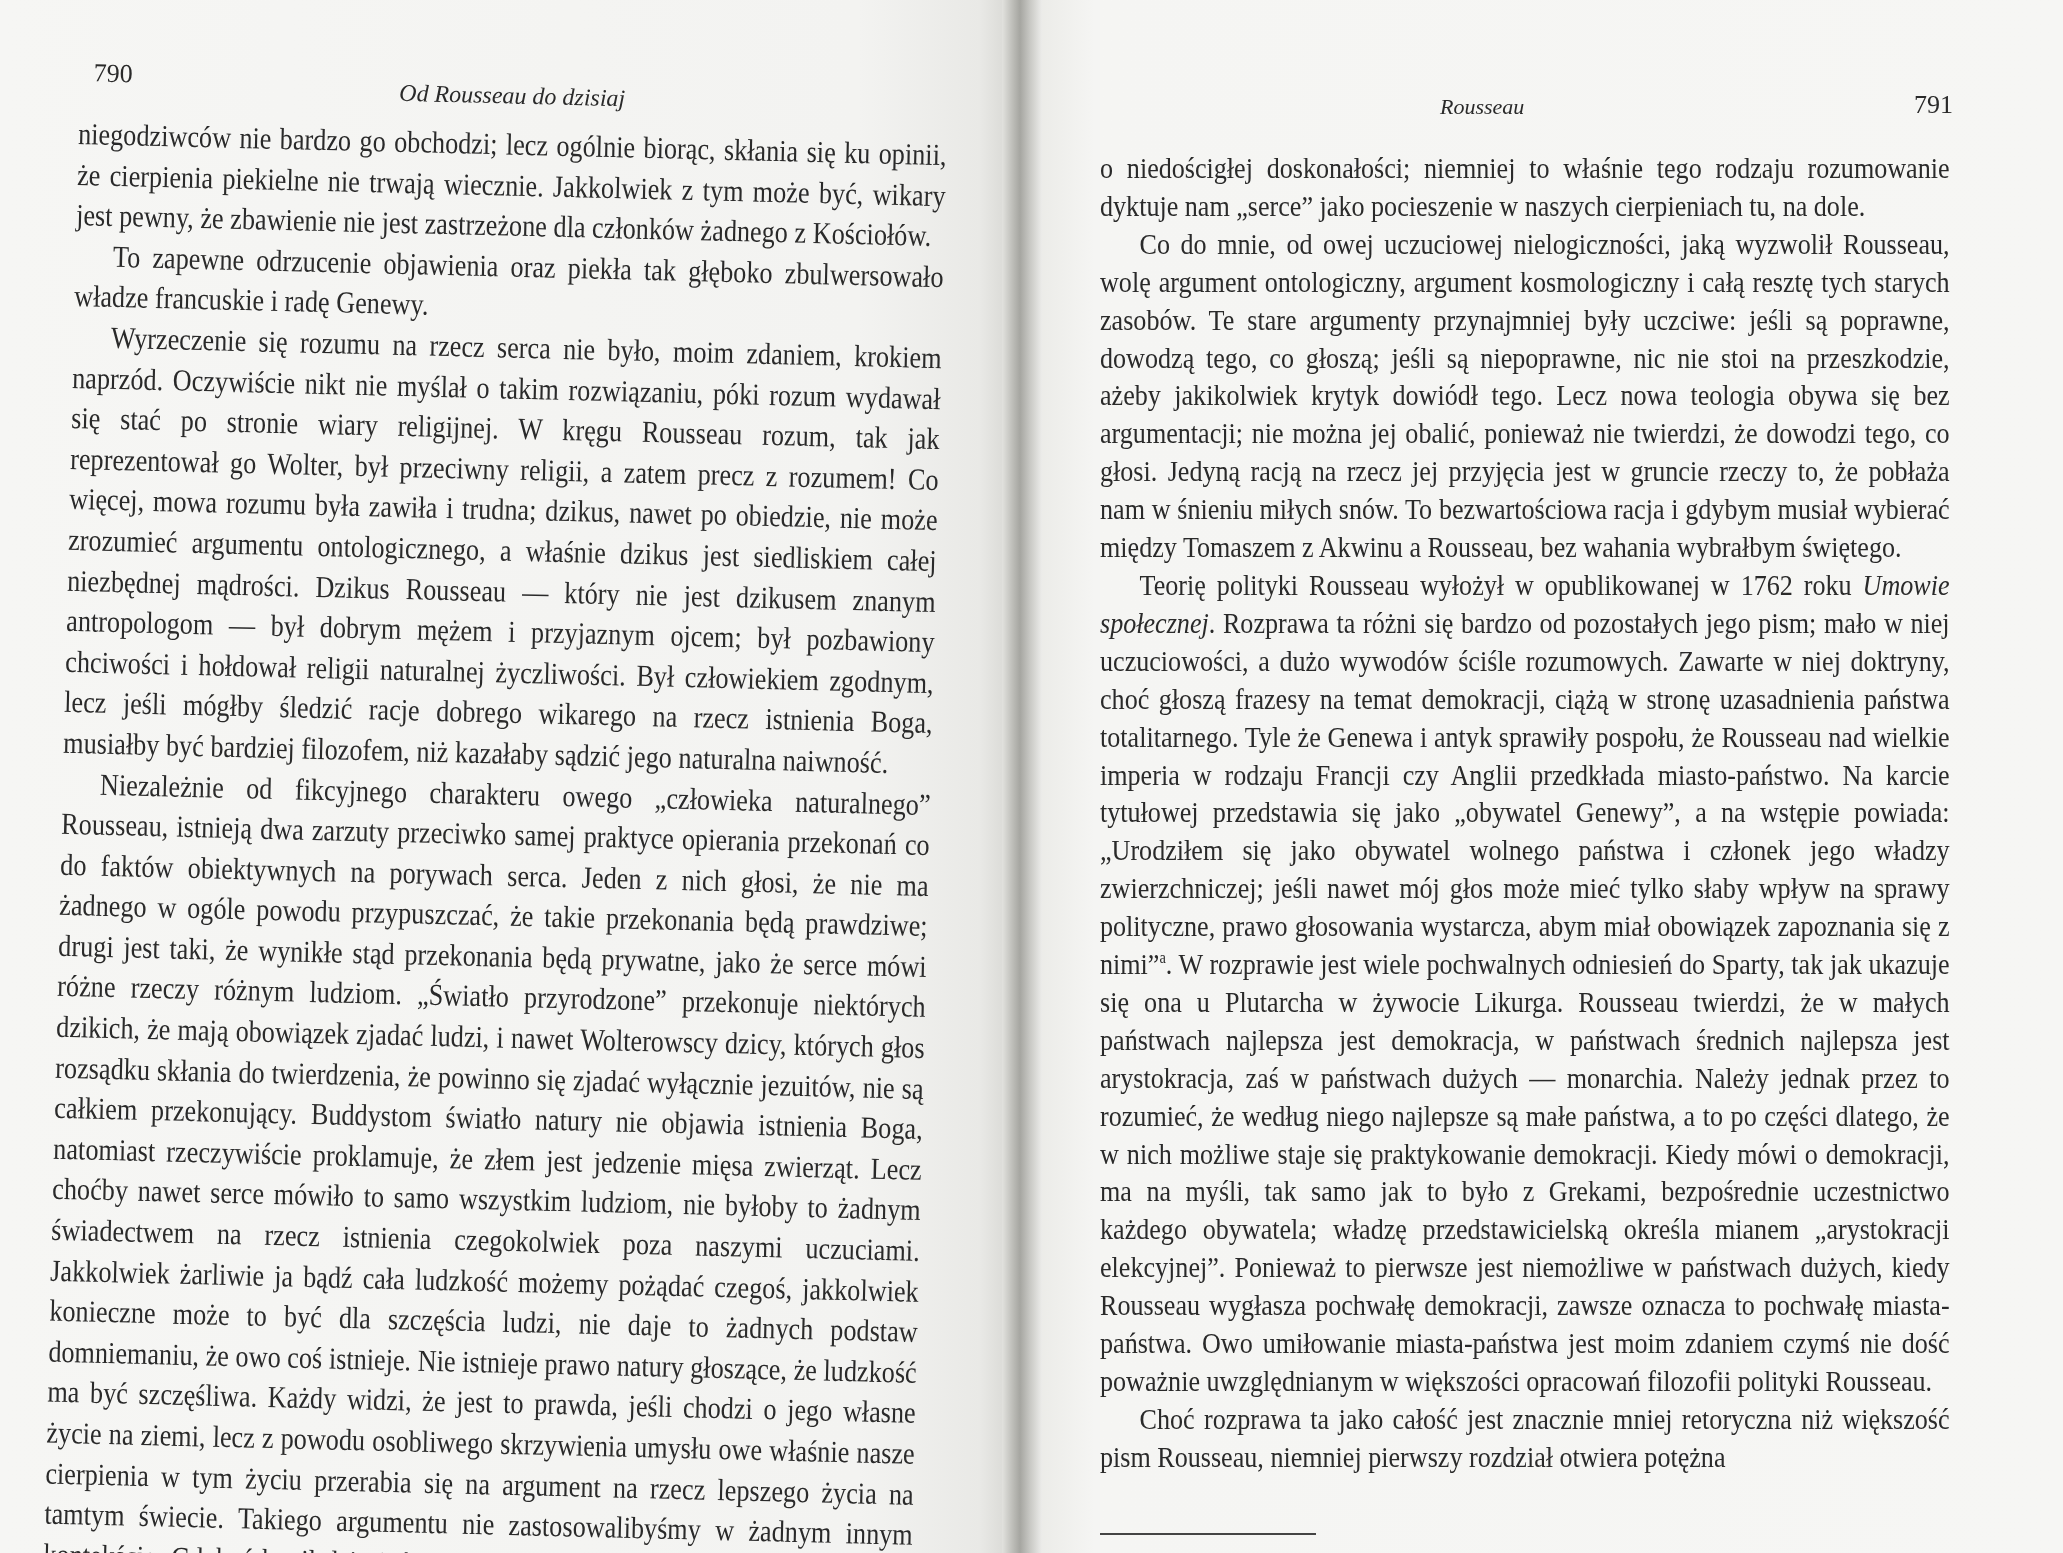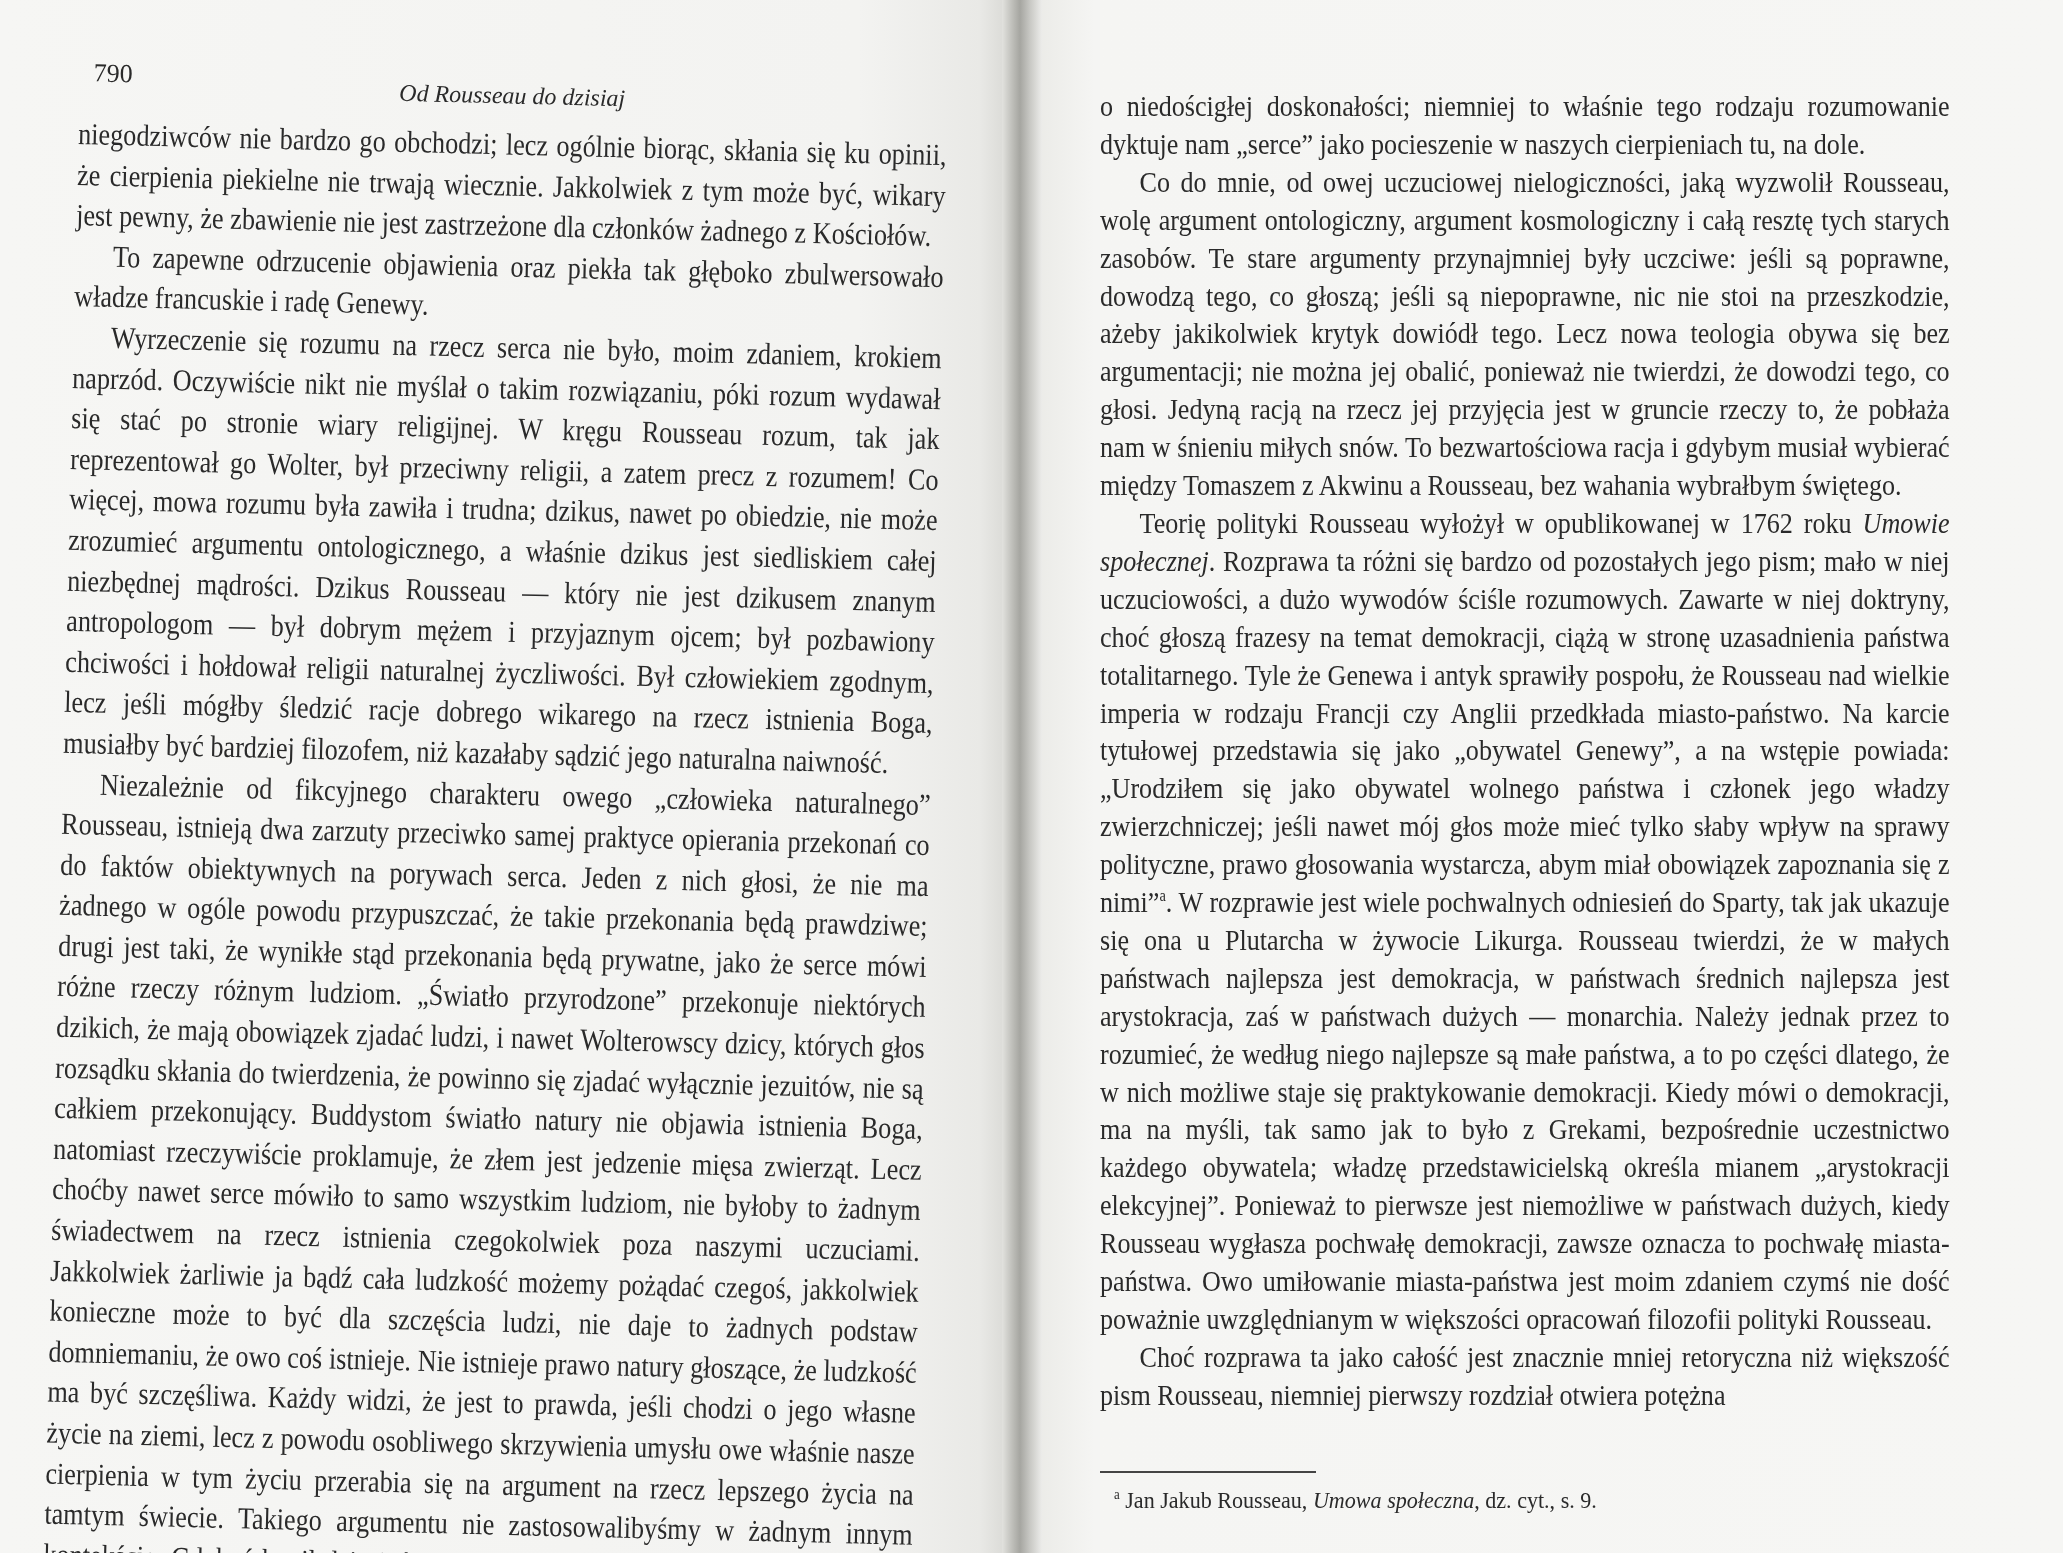--- a/index.html
+++ b/index.html
@@ -90,20 +90,24 @@
     </div>
   </div>
 
   <div class="gutter"></div>
 
   <div class="page page-right">
   </div>
 </div>
 
 <div class="right-content">
+  <div class="running-head-right">
+    <span class="head-title-right">Rousseau</span>
+    <span class="page-num-right">791</span>
+  </div>
   <div class="body-right">
     <p>o niedościgłej doskonałości; niemniej to właśnie tego rodzaju rozumowanie dyktuje nam „serce” jako pocieszenie w naszych cierpieniach tu, na dole.</p>
     <p class="indent">Co do mnie, od owej uczuciowej nielogiczności, jaką wyzwolił Rousseau, wolę argument ontologiczny, argument kosmologiczny i całą resztę tych starych zasobów. Te stare argumenty przynajmniej były uczciwe: jeśli są poprawne, dowodzą tego, co głoszą; jeśli są niepoprawne, nic nie stoi na przeszkodzie, ażeby jakikolwiek krytyk dowiódł tego. Lecz nowa teologia obywa się bez argumentacji; nie można jej obalić, ponieważ nie twierdzi, że dowodzi tego, co głosi. Jedyną racją na rzecz jej przyjęcia jest w gruncie rzeczy to, że pobłaża nam w śnieniu miłych snów. To bezwartościowa racja i gdybym musiał wybierać między Tomaszem z Akwinu a Rousseau, bez wahania wybrałbym świętego.</p>
     <p class="indent"><span>Teorię polityki Rousseau wyłożył w opublikowanej w 1762 roku </span><span class="italic">Umowie społecznej</span><span>. Rozprawa ta różni się bardzo od pozostałych jego pism; mało w niej uczuciowości, a dużo wywodów ściśle rozumowych. Zawarte w niej doktryny, choć głoszą frazesy na temat demokracji, ciążą w stronę uzasadnienia państwa totalitarnego. Tyle że Genewa i antyk sprawiły pospołu, że Rousseau nad wielkie imperia w rodzaju Francji czy Anglii przedkłada miasto-państwo. Na karcie tytułowej przedstawia się jako „obywatel Genewy”, a na wstępie powiada: „Urodziłem się jako obywatel wolnego państwa i członek jego władzy zwierzchniczej; jeśli nawet mój głos może mieć tylko słaby wpływ na sprawy polityczne, prawo głosowania wystarcza, abym miał obowiązek zapoznania się z nimi”</span><sup>a</sup><span>. W rozprawie jest wiele pochwalnych odniesień do Sparty, tak jak ukazuje się ona u Plutarcha w żywocie Likurga. Rousseau twierdzi, że w małych państwach najlepsza jest demokracja, w państwach średnich najlepsza jest arystokracja, zaś w państwach dużych — monarchia. Należy jednak przez to rozumieć, że według niego najlepsze są małe państwa, a to po części dlatego, że w nich możliwe staje się praktykowanie demokracji. Kiedy mówi o demokracji, ma na myśli, tak samo jak to było z Grekami, bezpośrednie uczestnictwo każdego obywatela; władzę przedstawicielską określa mianem „arystokracji elekcyjnej”. Ponieważ to pierwsze jest niemożliwe w państwach dużych, kiedy Rousseau wygłasza pochwałę demokracji, zawsze oznacza to pochwałę miasta-państwa. Owo umiłowanie miasta-państwa jest moim zdaniem czymś nie dość poważnie uwzględnianym w większości opracowań filozofii polityki Rousseau.</span></p>
     <p class="indent">Choć rozprawa ta jako całość jest znacznie mniej retoryczna niż większość pism Rousseau, niemniej pierwszy rozdział otwiera potężna</p>
   </div>
   <div class="footnote-rule"></div>
   <div class="footnote"><sup>a</sup> <span>Jan Jakub Rousseau, </span><span class="italic">Umowa społeczna</span><span>, dz. cyt., s. 9.</span></div>
 </div>
 

